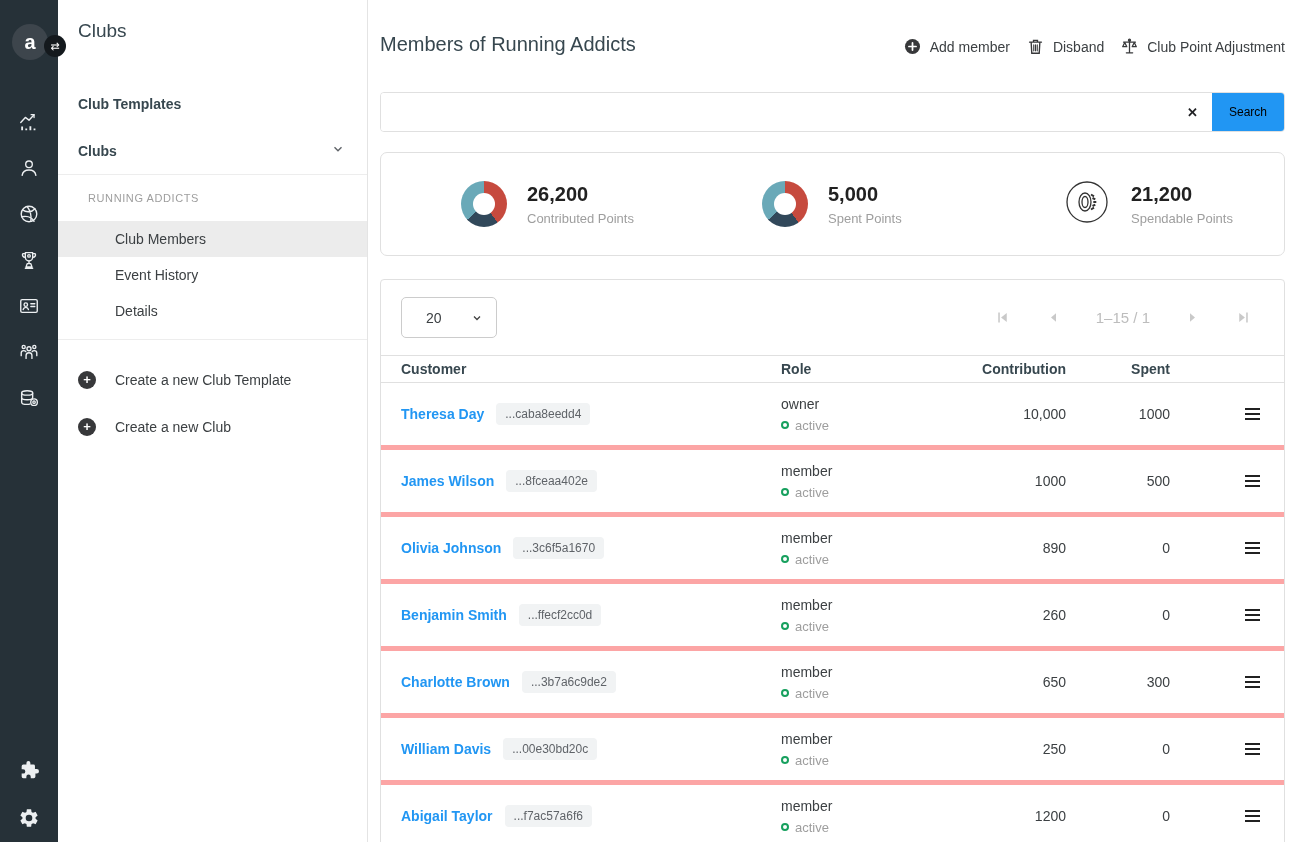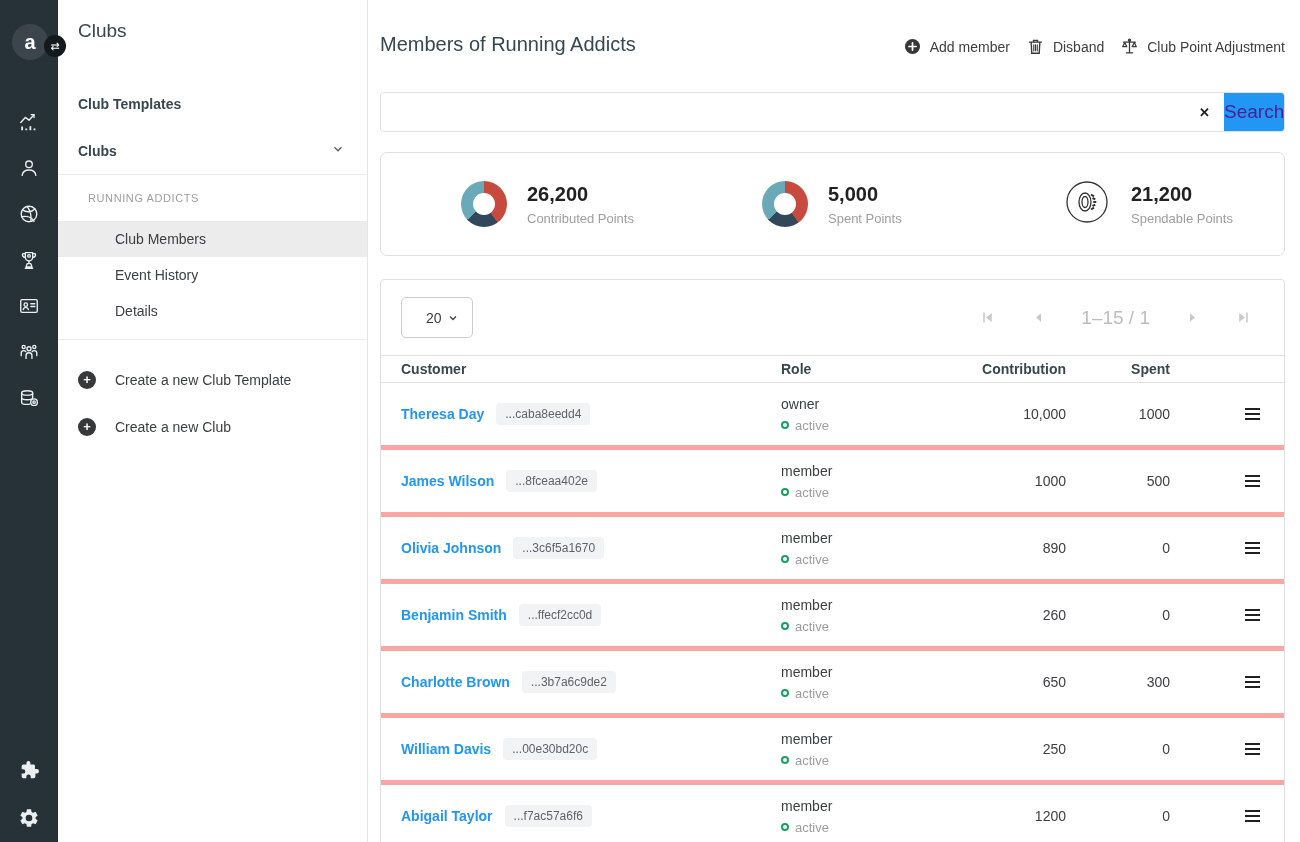--- a/index.html
+++ b/index.html
@@ -36,38 +36,38 @@
   .main { flex:1; padding:30px 15px 0 12px; overflow:hidden; }
   .main-header { display:flex; align-items:flex-end; justify-content:space-between; height:26px; }
   .page-title { font-size:20px; color:#37474f; font-weight:400; }
   .header-actions { display:flex; align-items:center; gap:16px; }
   .action-btn { display:flex; align-items:center; gap:8px; font-size:14px; color:#3c4043; background:none; border:none; cursor:pointer; font-family:inherit; }
   .action-btn svg { width:19px; height:19px; }
 
   .search-bar { margin-top:36px; height:40px; display:flex; align-items:stretch; border:1px solid #e0e0e0; border-radius:4px; background:#fff; overflow:hidden; }
   .search-input { flex:1; border:none; outline:none; padding:0 14px; font-size:14px; font-family:inherit; color:#3c4043; }
   .clear-btn { border:none; background:none; font-size:13px; font-weight:700; color:#202124; padding:0 14px; cursor:pointer; }
-  .search-btn { width:60px; border:none; background:#2196f3; color:#4c1d95; font-size:19px; cursor:pointer; font-family:inherit; }
+  .search-btn { width:72px; border:none; background:#2196f3; color:#000000; font-size:12px; cursor:pointer; font-family:inherit; }
 
   .stats-card { margin-top:20px; border:1px solid #e0e0e0; border-radius:7px; height:104px; display:grid; grid-template-columns:repeat(3,1fr); align-items:center; }
   .stat { display:flex; align-items:center; gap:20px; padding-left:80px; }
   .donut { position:relative; width:46px; height:46px; border-radius:50%; }
   .donut::after { content:''; position:absolute; inset:12px; background:#fff; border-radius:50%; }
   .coin-badge svg { width:48px; height:48px; stroke:#333; fill:none; stroke-width:1.3; }
   .stat-text .stat-value { font-size:20px; font-weight:700; color:#212121; }
   .stat-text .stat-label { font-size:13px; color:#9e9e9e; margin-top:5px; }
 
   .table-card { margin-top:23px; border:1px solid #e0e0e0; border-radius:4px; height:640px; }
   .table-toolbar { display:flex; align-items:center; justify-content:space-between; padding:17px 20px; }
-  .page-size { width:72px; height:41px; border:1px solid #ccc; border-radius:5px; display:flex; align-items:center; justify-content:space-between; padding:0 13px 0 24px; font-size:14px; color:#3c4043; cursor:pointer; }
+  .page-size { width:96px; height:41px; border:1px solid #ccc; border-radius:5px; display:flex; align-items:center; justify-content:space-between; padding:0 13px 0 24px; font-size:14px; color:#3c4043; cursor:pointer; }
   .page-size svg { width:12px; height:12px; stroke:#424242; stroke-width:2.6; fill:none; }
   .pager { display:flex; align-items:center; gap:34px; padding-right:12px; }
   .pager button { background:none; border:none; cursor:pointer; padding:0; display:flex; }
   .pager svg { width:17px; height:17px; fill:#c9c9c9; }
-  .page-range { font-size:19px; color:#bdbdbd; }
+  .page-range { font-size:15px; color:#bdbdbd; }
 
   .grid-row { display:grid; grid-template-columns:380px 200px 1fr 104px 94px; align-items:center; padding:0 20px; }
   .thead { height:28px; border-top:1px solid #e0e0e0; border-bottom:1px solid #e0e0e0; font-size:14px; font-weight:700; color:#37474f; }
   .th-num { text-align:right; }
   .trow { height:67px; border-bottom:5px solid #fca5a5; }
   .c-customer { display:flex; align-items:center; gap:12px; }
   .member-name { color:#2196f3; font-weight:700; font-size:14px; text-decoration:none; cursor:pointer; }
   .member-hash { background:#f1f3f4; color:#5f6368; font-size:12px; padding:4px 9px; border-radius:4px; }
   .role-name { font-size:14px; color:#3c4043; }
   .role-status { display:flex; align-items:center; gap:6px; margin-top:6px; }

